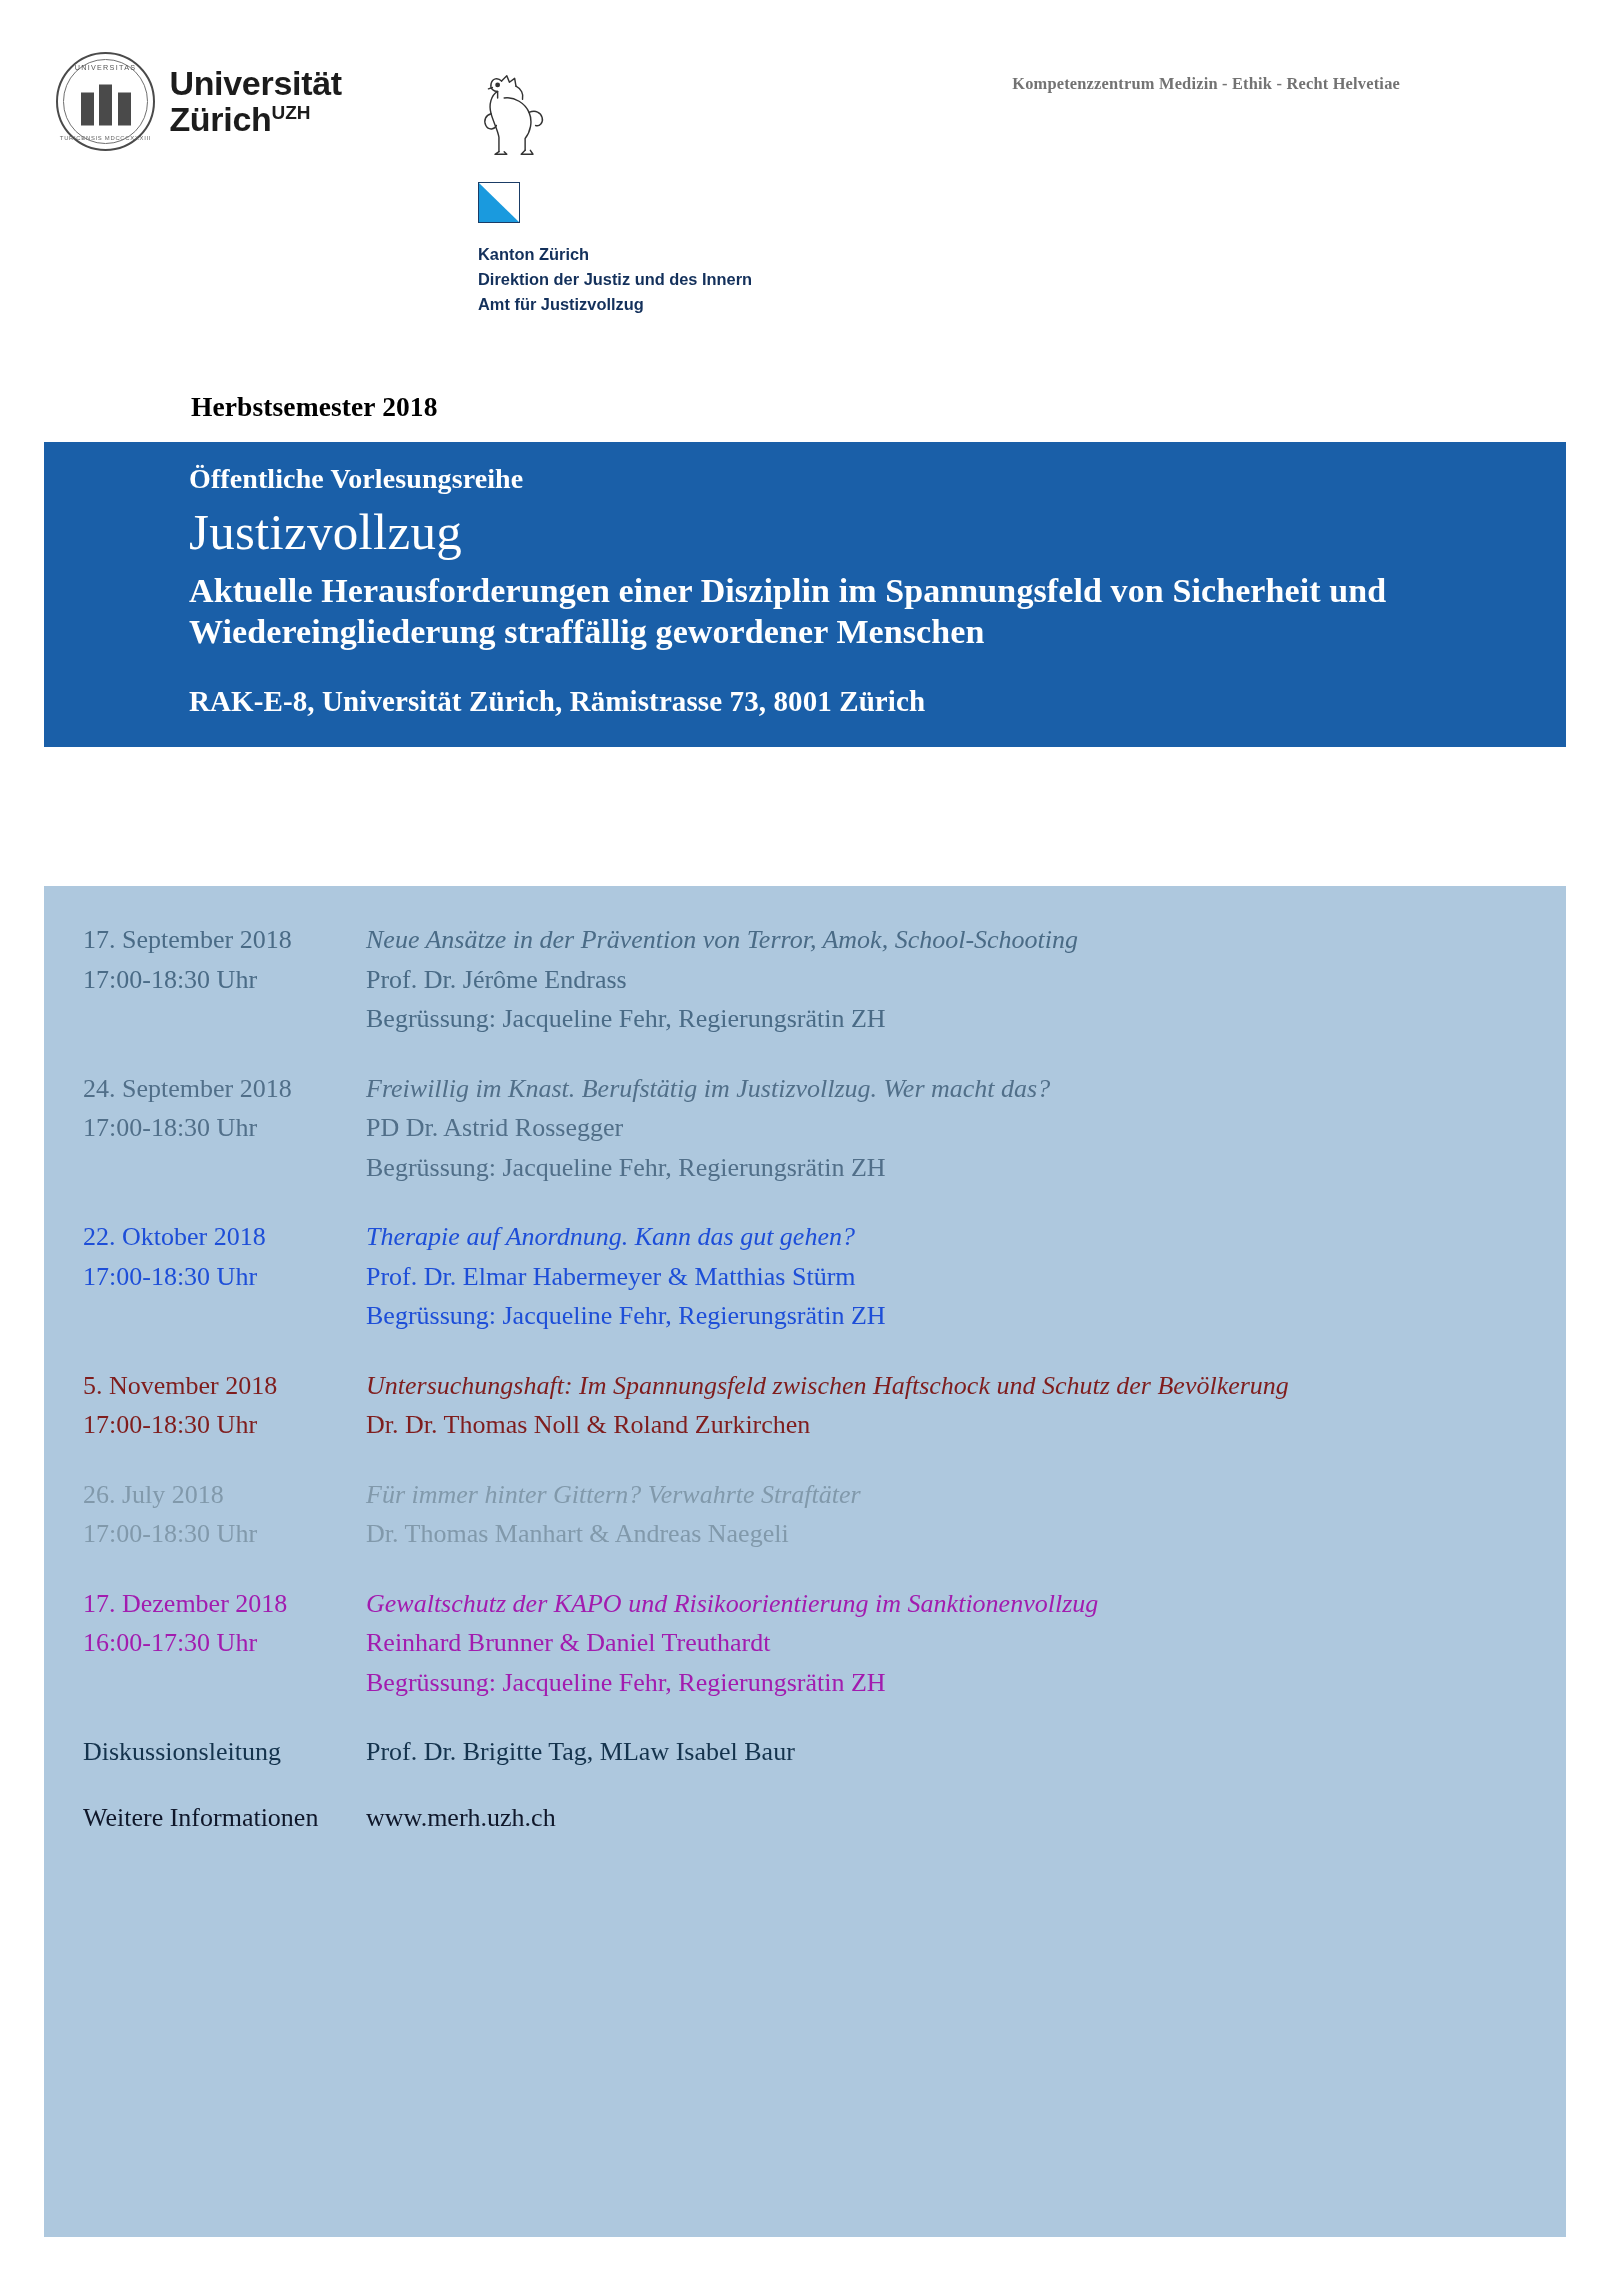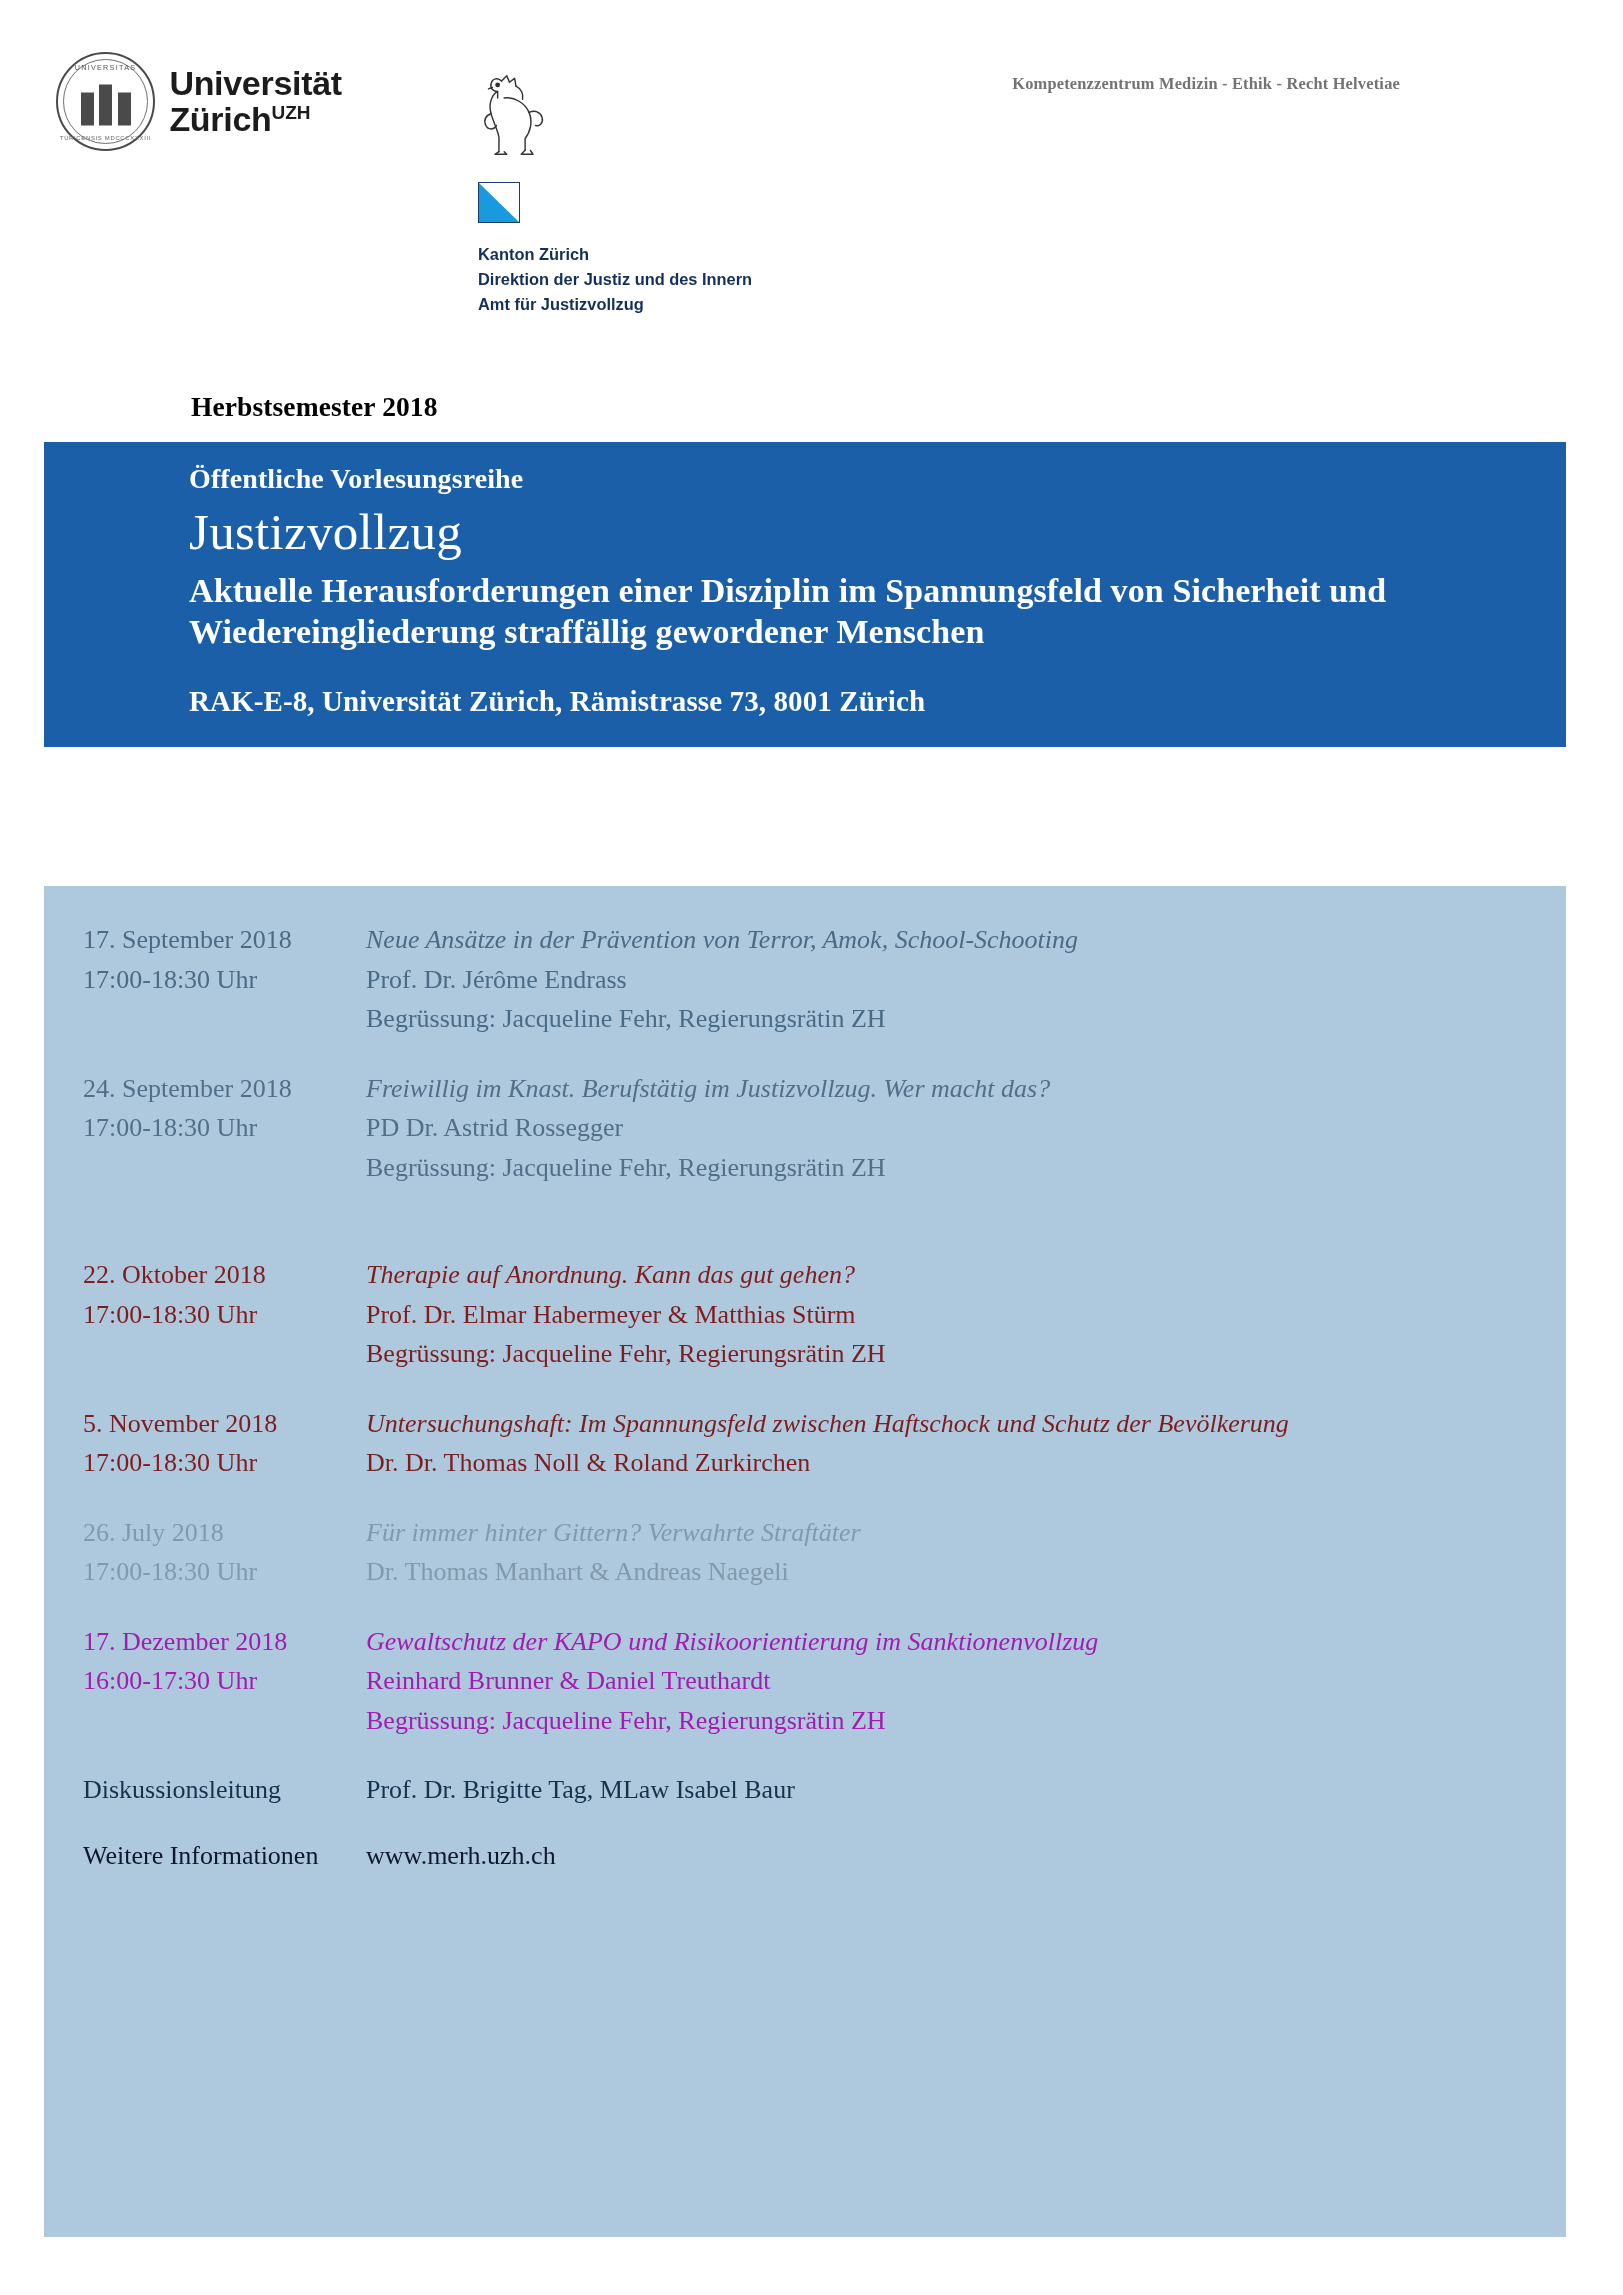--- a/index.html
+++ b/index.html
@@ -251,21 +251,21 @@
     font-size: 26px;
     line-height: 1.52;
     color: #3d5a74;
   }
   .row .talk-title {
     font-style: italic;
   }
   
   .row.f0 .col-date, .row.f0 .col-body { color: #4a6b86; }
   .row.f1 .col-date, .row.f1 .col-body { color: #516f89; }
-  .row.f2 .col-date, .row.f2 .col-body { color: #7f1d1d; margin-top: 38px; }
+  .row.f2 .col-date, .row.f2 .col-body { color: #1d4ed8; }
   .row.f3 .col-date, .row.f3 .col-body { color: #7f1d1d; }
   .row.f4 .col-date, .row.f4 .col-body { color: #8199ab; }
   .row.f5 .col-date, .row.f5 .col-body { color: #a21caf; }
   .row.f6 .col-date, .row.f6 .col-body { color: #14334d; }
   .row.f7 .col-date, .row.f7 .col-body { color: #0f172a; }
 
   .row.footer-row { margin-bottom: 26px; }
   .row.footer-row .col-date { font-weight: normal; }
 </style>
 </head>

